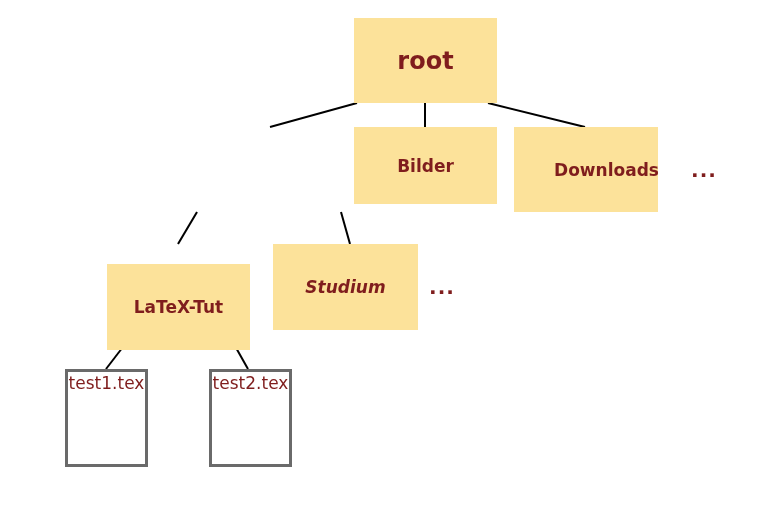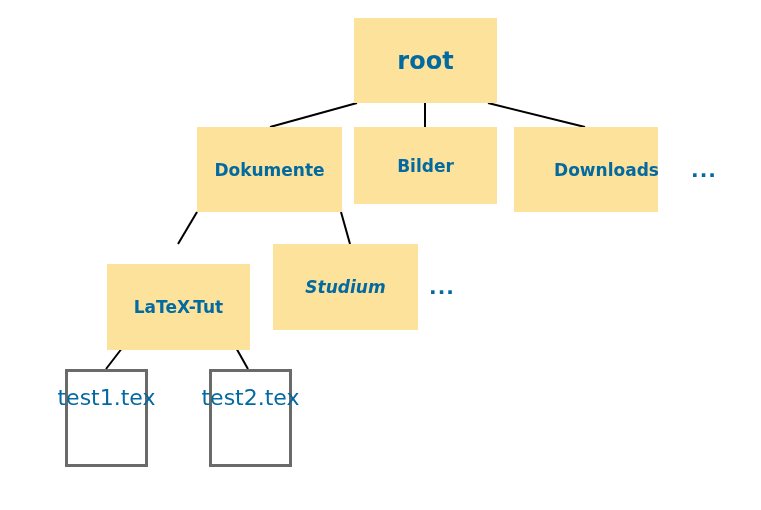--- a/index.html
+++ b/index.html
@@ -25,37 +25,37 @@
   #edges line {
     stroke: var(--edge, #000000);
     stroke-width: 2;
   }
   .node {
     position: absolute;
     display: flex;
     align-items: center;
     justify-content: center;
     box-sizing: border-box;
-    color: #0369a1;
+    color: #7f1d1d;
   }
   .folder {
     background: var(--folder, #FCE29A);
     font-weight: bold;
     font-size: 17px;
   }
   .root-node {
     font-size: 24px;
   }
   .file {
     background: #ffffff;
     border: 3px solid var(--fileborder, #6A6A6A);
     align-items: flex-start;
     font-weight: normal;
-    font-size: 22px;
-    padding-top: 13px;
+    font-size: 17px;
+    padding-top: 1px;
   }
   .ellipsis {
     background: transparent;
     font-weight: bold;
     font-size: 20px;
     letter-spacing: 1px;
   }
   
   #node-root      { left: 354px; top:  18px; width: 143px; height: 85px; }
   
@@ -81,21 +81,20 @@
     <line x1="425" y1="103" x2="425" y2="127"></line>
     <line x1="488" y1="103" x2="585" y2="127"></line>
     <line x1="197" y1="212" x2="178" y2="244"></line>
     <line x1="341" y1="212" x2="350" y2="244"></line>
     <line x1="136" y1="330" x2="106" y2="369"></line>
     <line x1="226" y1="330" x2="248" y2="369"></line>
   </svg>
 
   <div class="node folder root-node" id="node-root">root</div>
 
-  <div class="node folder" id="node-dokumente">Dokumente</div>
   <div class="node folder" id="node-bilder">Bilder</div>
   <div class="node folder" id="node-downloads">Downloads</div>
   <div class="node ellipsis" id="ellipsis-level2">...</div>
 
   <div class="node folder" id="node-latex-tut">LaTeX-Tut</div>
   <div class="node folder" id="node-studium">Studium</div>
   <div class="node ellipsis" id="ellipsis-level3">...</div>
 
   <div class="node file" id="node-test1">test1.tex</div>
   <div class="node file" id="node-test2">test2.tex</div>

